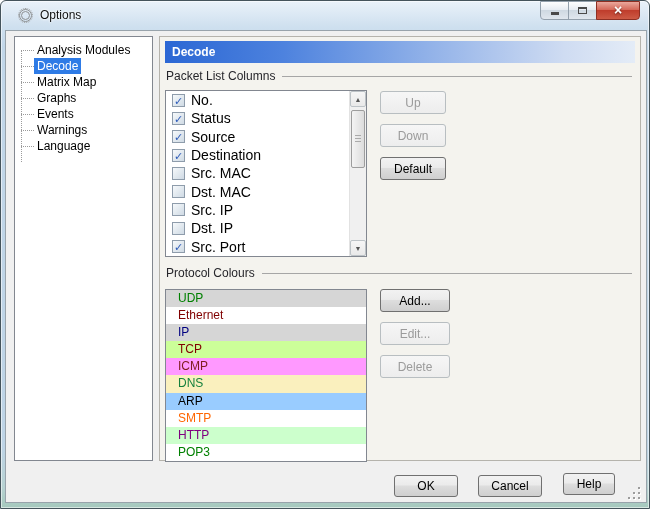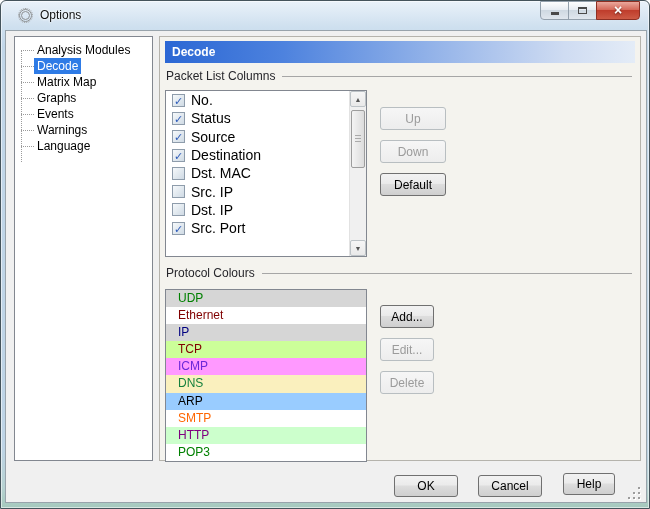--- a/index.html
+++ b/index.html
@@ -70,26 +70,26 @@
     background:linear-gradient(90deg,#f4f4f4,#dcdcdc);}
   .sb-thumb::after{content:"";position:absolute;left:3px;right:3px;top:50%;margin-top:-4px;height:7px;
     background:repeating-linear-gradient(#aaa 0 1px,transparent 1px 3px);}
 
   
   .proto-list{position:absolute;left:5px;top:252px;width:202px;height:173px;background:#fff;
     border:1px solid #828790;overflow:hidden;}
   .proto-row{height:17.1px;line-height:17.1px;font-size:12px;padding-left:12px;white-space:nowrap;}
 
   
-  .btn-col{position:absolute;left:220px;display:flex;flex-direction:column;margin-top:16px;}
+  .btn-col{position:absolute;left:220px;display:flex;flex-direction:column;}
   .bc1{top:54px;} .bc2{top:252px;}
   .btn{font-size:12px;color:#000;height:23px;border:1px solid #707070;border-radius:3px;
     background:linear-gradient(#f2f2f2 0%,#ebebeb 45%,#dddddd 50%,#cfcfcf 100%);
     padding:0 10px;cursor:default;}
-  .btn-col .btn{width:54px;margin-bottom:10px;padding:0;}
+  .btn-col .btn{width:70px;margin-bottom:10px;padding:0;}
   .bc1 .btn{width:66px;}
   .btn.dis{border-color:#b8bec1;color:#9b9b9b;background:linear-gradient(#f6f6f6,#ededed);}
   .footer-btn{position:absolute;height:22px;}
   #btn-ok{left:393px;top:474px;width:64px;}
   #btn-cancel{left:477px;top:474px;width:64px;}
   #btn-help{left:562px;top:472px;width:52px;}
 
   
   .grip{position:absolute;right:9px;bottom:9px;width:12px;height:12px;}
   .grip i{position:absolute;width:2px;height:2px;background:#9c9c9c;box-shadow:1px 1px 0 #fff;}
@@ -174,20 +174,24 @@
           <div class="chk-row">
             <span class="cb">✓</span>
             <span class="cb-label">Source</span>
           </div>
           <div class="chk-row">
             <span class="cb">✓</span>
             <span class="cb-label">Destination</span>
           </div>
           <div class="chk-row">
             <span class="cb"></span>
+            <span class="cb-label">Src. MAC</span>
+          </div>
+          <div class="chk-row">
+            <span class="cb"></span>
             <span class="cb-label">Dst. MAC</span>
           </div>
           <div class="chk-row">
             <span class="cb"></span>
             <span class="cb-label">Src. IP</span>
           </div>
           <div class="chk-row">
             <span class="cb"></span>
             <span class="cb-label">Dst. IP</span>
           </div>
@@ -216,21 +220,21 @@
     <div class="group-header gh2">
       <span class="glabel">Protocol Colours</span>
       <span class="gline"></span>
     </div>
 
     <div class="proto-list">
         <div class="proto-row" style="background: rgb(214, 214, 214); color: rgb(0, 128, 0);">UDP</div>
         <div class="proto-row" style="background: rgb(255, 255, 255); color: rgb(128, 0, 0);">Ethernet</div>
         <div class="proto-row" style="background: rgb(214, 214, 214); color: rgb(0, 0, 128);">IP</div>
         <div class="proto-row" style="background: rgb(204, 255, 153); color: rgb(128, 0, 0);">TCP</div>
-        <div class="proto-row" style="background: rgb(255, 153, 255); color: #6d28d9;">ICMP</div>
+        <div class="proto-row" style="background: rgb(255, 153, 255); color: #7f1d1d;">ICMP</div>
         <div class="proto-row" style="background: rgb(250, 240, 190); color: #15803d;">DNS</div>
         <div class="proto-row" style="background: rgb(153, 204, 255); color: rgb(0, 0, 0);">ARP</div>
         <div class="proto-row" style="background: rgb(255, 255, 255); color: rgb(255, 102, 0);">SMTP</div>
         <div class="proto-row" style="background: rgb(204, 255, 204); color: rgb(128, 0, 128);">HTTP</div>
         <div class="proto-row" style="background: rgb(255, 255, 255); color: rgb(0, 128, 0);">POP3</div>
       </div>
 
     <div class="btn-col bc2">
         <button class="btn">Add...</button>
         <button class="btn dis" disabled="">Edit...</button>

